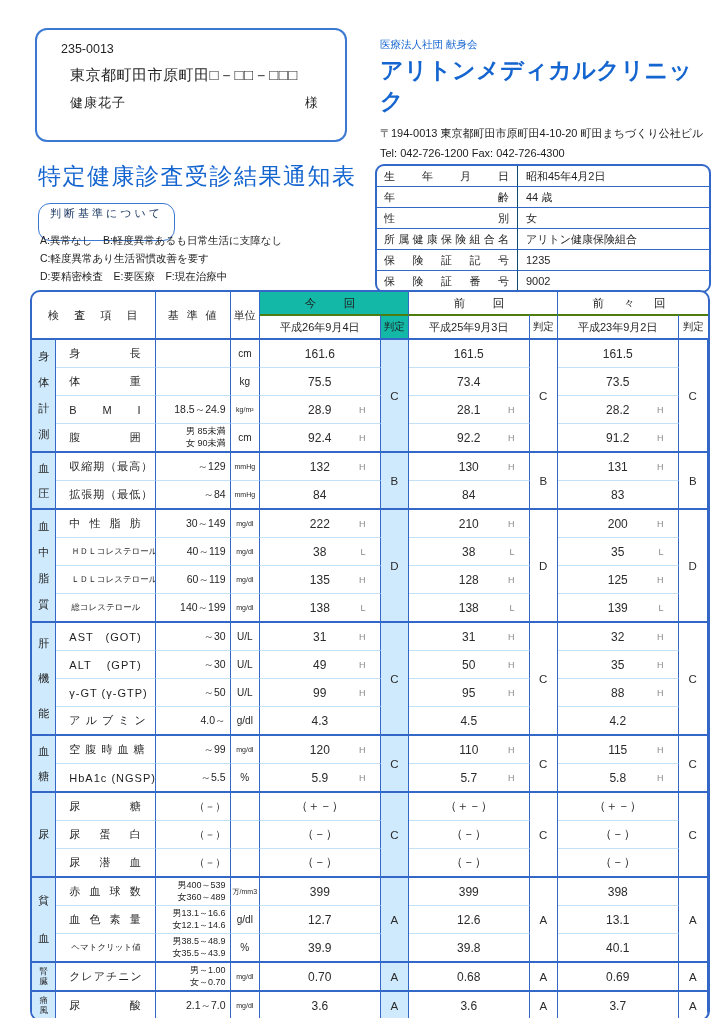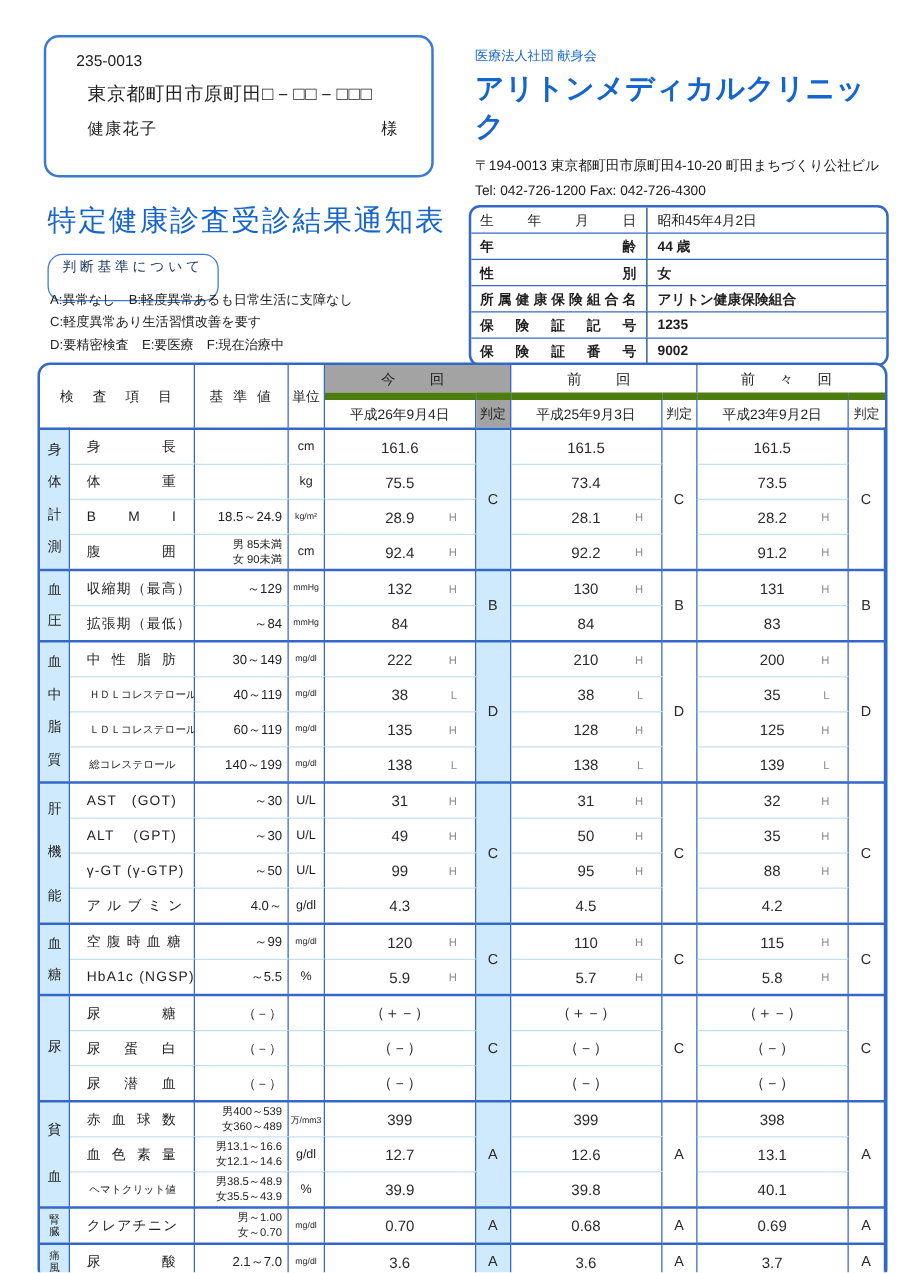--- a/index.html
+++ b/index.html
@@ -26,35 +26,35 @@
   .criteria-head{position:absolute;left:38px;top:203px;display:inline-block;
                  border:1.5px solid #3b79d2;border-radius:12px;padding:2px 11px 19px;
                  font-size:11px;letter-spacing:3px;color:#16335e;}
   .criteria-lines{position:absolute;left:40px;top:231px;font-size:10.5px;color:#222;line-height:18px;}
 
   
   .pwrap{position:absolute;left:375px;top:164px;width:332px;border:2px solid #3468c8;
          border-radius:9px;overflow:hidden;background:#fff;}
   .pwrap table{width:100%;border-collapse:separate;border-spacing:0;table-layout:fixed;}
   .pwrap td{height:20px;font-size:11px;}
-  .pwrap tr + tr td{border-top:1px solid #3468c8;font-weight:bold;}
+  .pwrap tr + tr td{border-top:1px solid #3468c8;}
   td.plabel{width:126px;border-right:1px solid #0c4a6e;padding:0 7px;}
   td.plabel span{display:block;text-align:justify;text-align-last:justify;letter-spacing:1px;}
   td.pvalue{padding:0 8px;}
 
   
   .rwrap{position:absolute;left:30px;top:290px;width:676px;border:2px solid #3468c8;
          border-radius:10px;overflow:hidden;background:#fff;}
   table.results{width:100%;border-collapse:separate;border-spacing:0;table-layout:fixed;}
   .results th,.results td{padding:0;overflow:hidden;}
   .results th{font-weight:normal;font-size:11px;color:#1f1f1f;
-              border-right:1px solid #3468c8;border-top:6px solid #4d7c0f;height:22px;}
+              border-right:1px solid #3468c8;border-top:2px solid #4d7c0f;height:22px;}
   tr.h1 th{border-top:none;}
   th.last,td.last{border-right:none;}
-  th.cur{background:#a3a3a3;}
+  th.cur{background:#14b8a6;}
   th.hitem span,th.hstd span{display:block;text-align:justify;text-align-last:justify;letter-spacing:1px;}
   th.hitem span{padding:0 16px;}
   th.hstd span{padding:0 12px;}
   th.phead{letter-spacing:8px;font-size:11.5px;}
   th.hdate{font-size:11px;}
   th.hjudge{font-size:10.5px;}
 
   .results tbody td{height:27px;border-right:1px solid #3468c8;border-top:1px solid #3468c8;}
   tr.gstart td{border-top:2px solid #3468c8;}
   tr.ginner td{border-top:1px solid #c3e1f6;}

